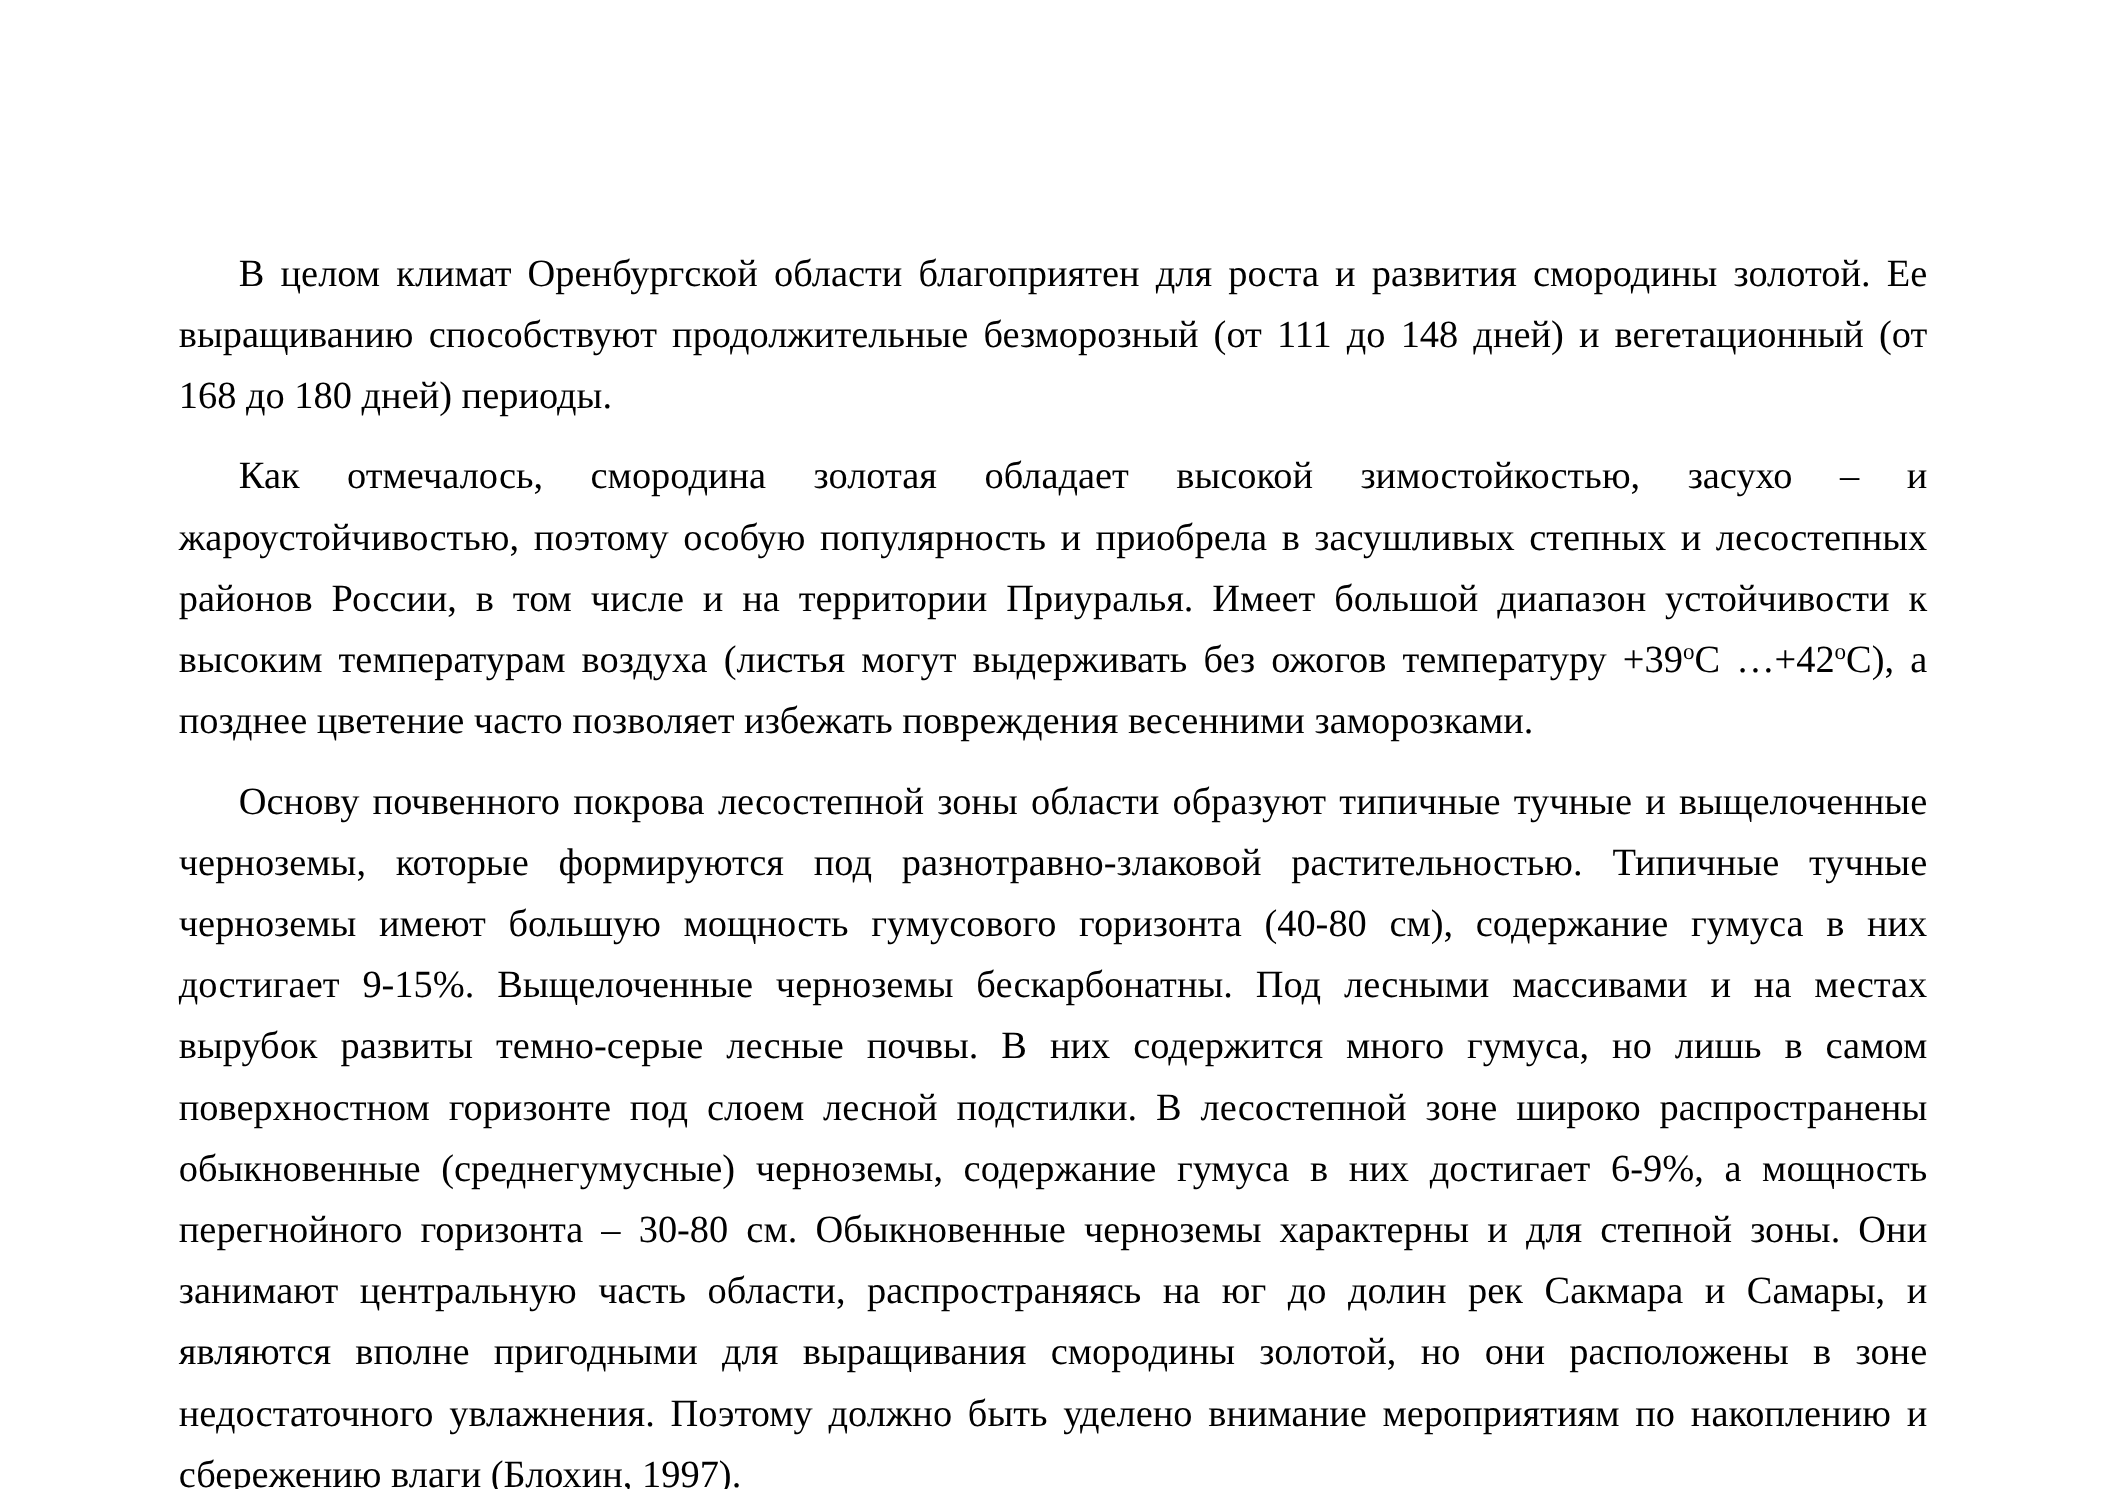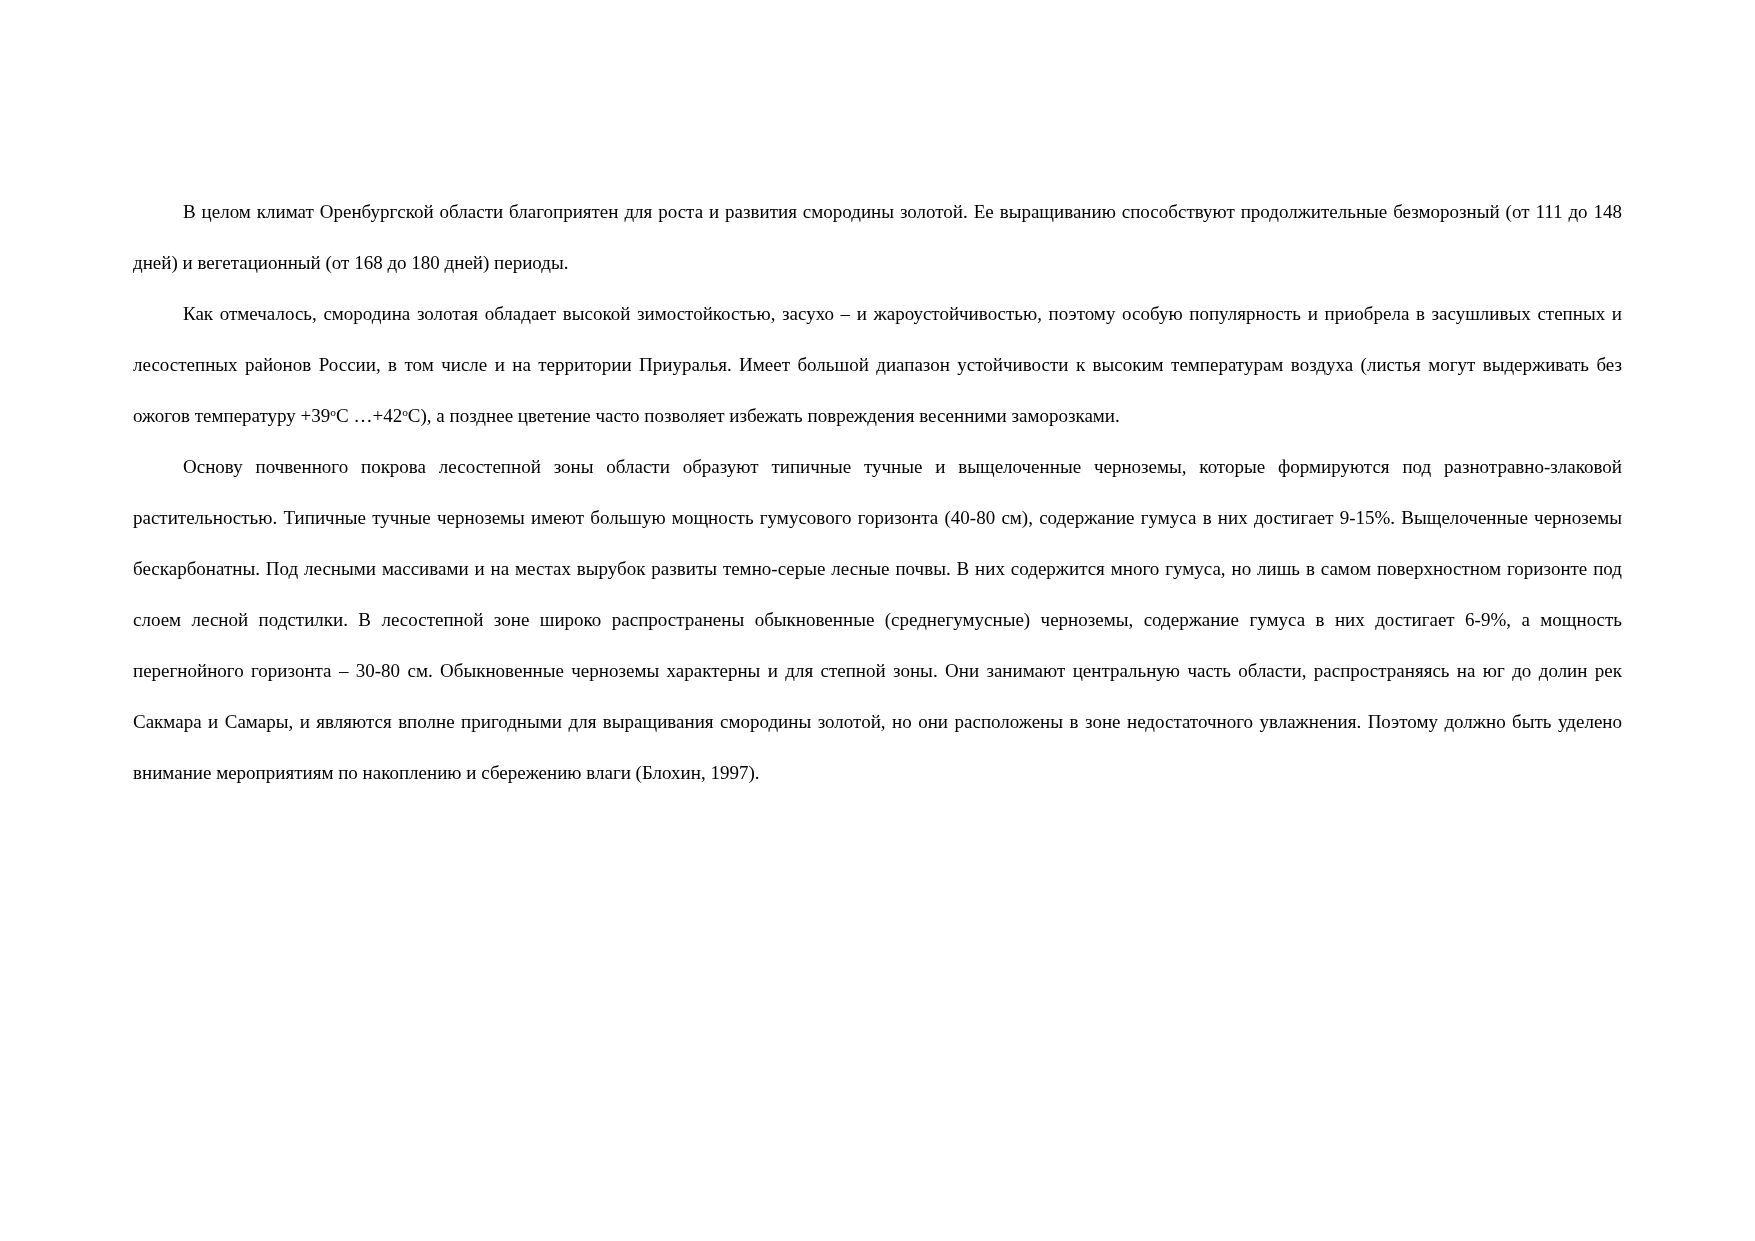--- a/index.html
+++ b/index.html
@@ -14,23 +14,23 @@
     font-family: "Liberation Serif", "DejaVu Serif", serif;
     color: #000000;
   }
   .page {
     position: absolute;
     left: 133px;
     top: 186px;
     width: 1489px;
   }
   .para {
-    margin: 0;
+    margin: 16px;
     padding: 0;
-    font-size: 19px;
+    font-size: 32px;
     line-height: 51px;
     text-align: justify;
     text-indent: 50px;
     color: #000000;
   }
   .para sup.deg {
     font-size: 60%;
     line-height: 0;
     vertical-align: baseline;
     position: relative;

